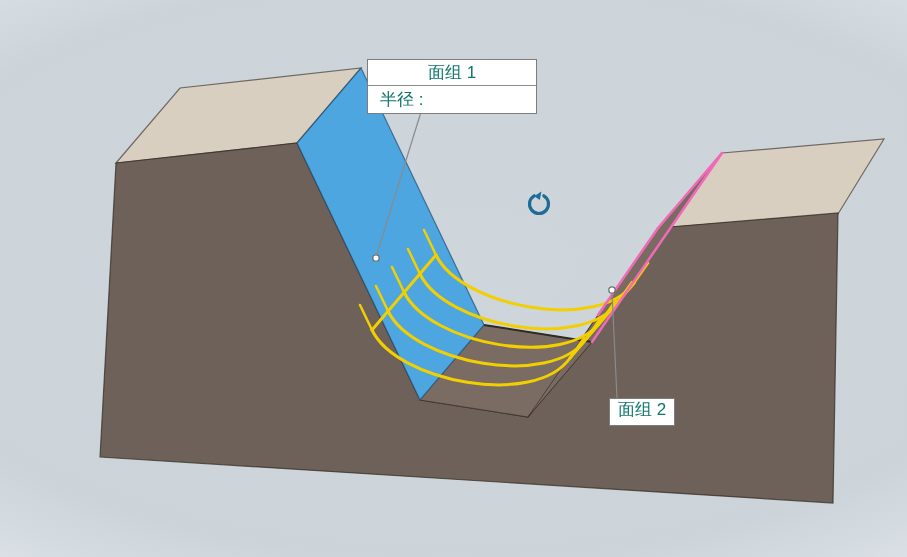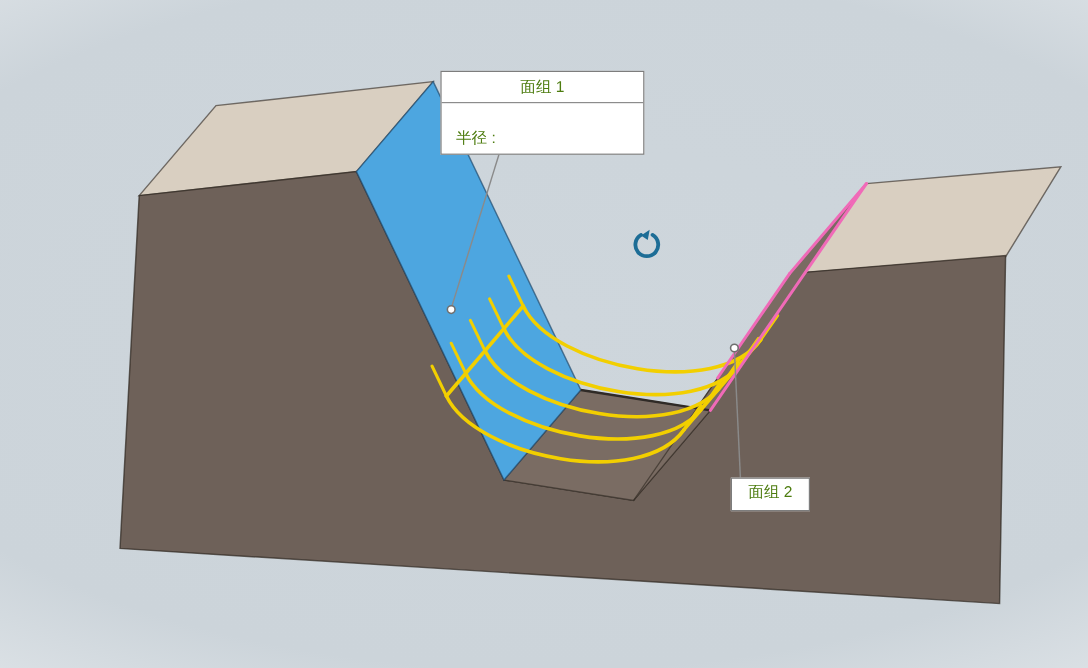--- a/index.html
+++ b/index.html
@@ -4,25 +4,25 @@
 <style>
   html,body{margin:0;padding:0;background:#ffffff;}
   .viewport{
     position:relative;width:907px;height:557px;overflow:hidden;
     background:radial-gradient(ellipse 120% 95% at 50% 48%, #ced6dc 0%, #ccd4da 55%, #e7ebee 82%, #f9fafb 100%);
     font-family:"Liberation Sans","DejaVu Sans",sans-serif;
   }
   svg.scene{position:absolute;left:0;top:0;}
   .callout{
     position:absolute;background:#ffffff;border:1px solid #7d7d7d;
-    color:#4d7c0f;font-size:13px;box-sizing:border-box;
+    color:#0f766e;font-size:17px;box-sizing:border-box;
   }
   .callout-1{left:367px;top:59px;width:170px;}
   .c1-title{height:25px;line-height:25px;text-align:center;border-bottom:1px solid #8c8c8c;}
-  .c1-body{display:flex;align-items:center;height:27px;padding:0 4px 0 12px;margin-top:15px;}
+  .c1-body{display:flex;align-items:center;height:27px;padding:0 4px 0 12px;}
   .c1-label{margin-right:7px;white-space:pre;}
   .c1-field{
     border:1px solid #9b9b9b;background:#ffffff;height:19px;line-height:19px;
     padding:0 5px;flex:1;overflow:hidden;white-space:nowrap;
   }
   .callout-2{left:609px;top:398px;width:66px;height:28px;line-height:22px;text-align:center;}
 </style>
 </head>
 <body>
 

